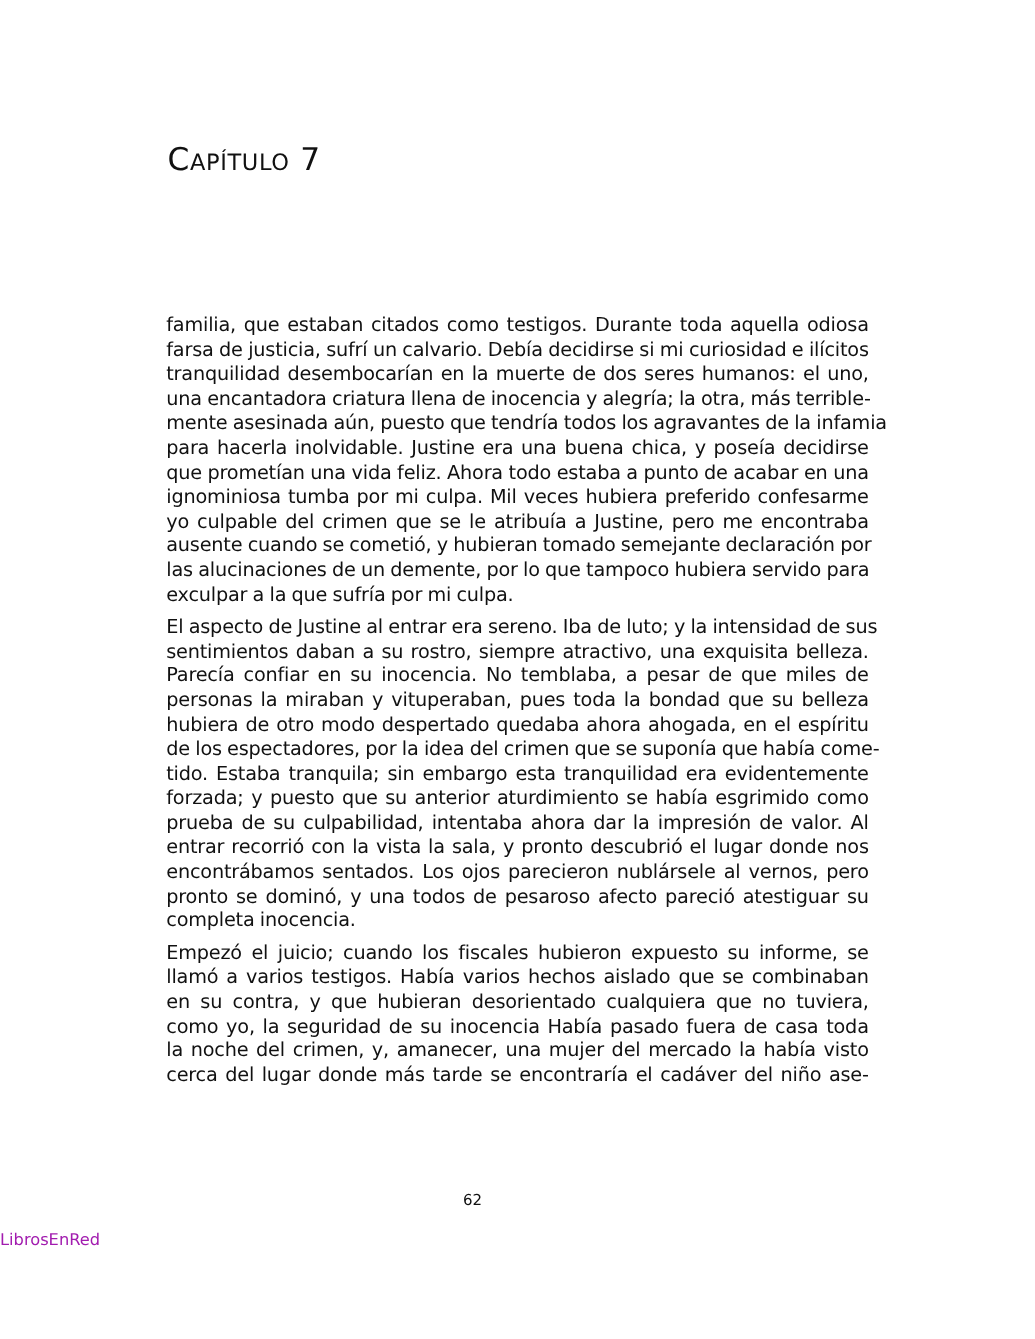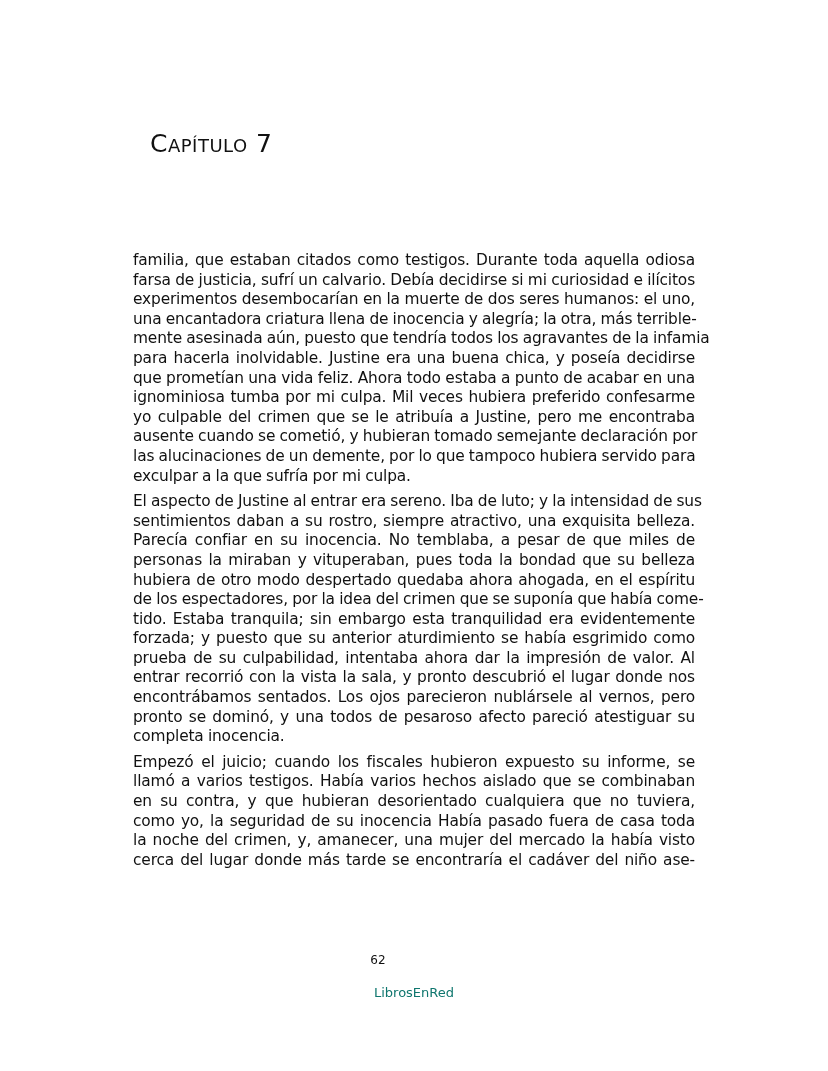--- a/index.html
+++ b/index.html
@@ -21,21 +21,21 @@
       width: 828px; height: 1071px;
     }
     .chapter-title {
       position: absolute;
       left: 133px;
       top: 110px;
       font-size: 25px;
       font-variant: small-caps;
       letter-spacing: 0.5px;
       color: #111111;
-      margin: 17px;
+      margin: 1px;
       font-weight: normal;
       line-height: 34px;
     }
     .body-text {
       position: absolute;
       left: 133px;
       top: 251px;
       width: 562px;
     }
     .body-text p {
@@ -64,36 +64,36 @@
       top: 953px;
       text-align: center;
       font-size: 12px;
       color: #111111;
     }
     .footer-brand {
       position: absolute;
       left: 0;
       width: 828px;
       top: 985px;
-      text-align: center;
+      text-align: left;
       font-size: 13px;
-      color: #0f766e;
+      color: #a21caf;
     }
   </style>
 </head>
 <body>
 
 <div class="page">
   <h1 class="chapter-title">Capítulo 7</h1>
 
   <div class="body-text">
     <p>
       <span class="line">familia, que estaban citados como testigos. Durante toda aquella odiosa</span>
       <span class="line">farsa de justicia, sufrí un calvario. Debía decidirse si mi curiosidad e ilícitos</span>
-      <span class="line">experimentos desembocarían en la muerte de dos seres humanos: el uno,</span>
+      <span class="line">tranquilidad desembocarían en la muerte de dos seres humanos: el uno,</span>
       <span class="line">una encantadora criatura llena de inocencia y alegría; la otra, más terrible-</span>
       <span class="line">mente asesinada aún, puesto que tendría todos los agravantes de la infamia</span>
       <span class="line">para hacerla inolvidable. Justine era una buena chica, y poseía decidirse</span>
       <span class="line">que prometían una vida feliz. Ahora todo estaba a punto de acabar en una</span>
       <span class="line">ignominiosa tumba por mi culpa. Mil veces hubiera preferido confesarme</span>
       <span class="line">yo culpable del crimen que se le atribuía a Justine, pero me encontraba</span>
       <span class="line">ausente cuando se cometió, y hubieran tomado semejante declaración por</span>
       <span class="line">las alucinaciones de un demente, por lo que tampoco hubiera servido para</span>
       <span class="line last">exculpar a la que sufría por mi culpa.</span>
     </p>

